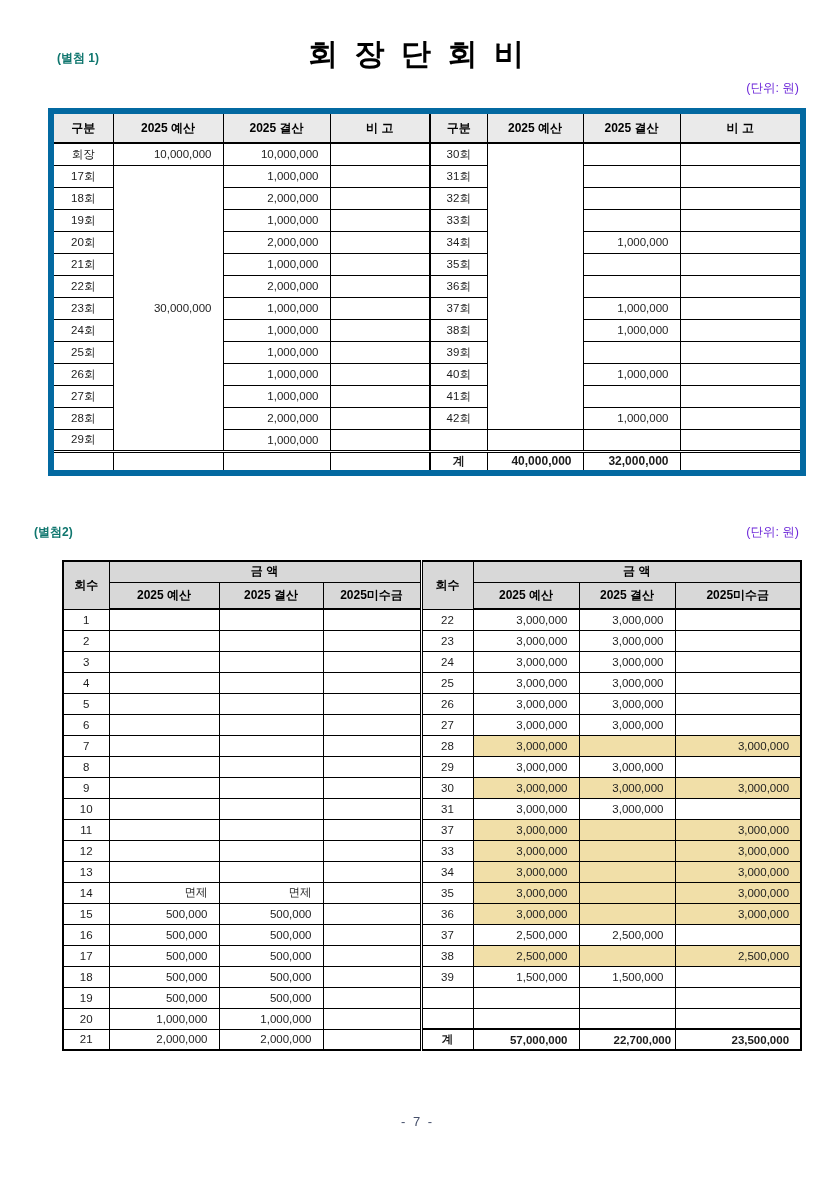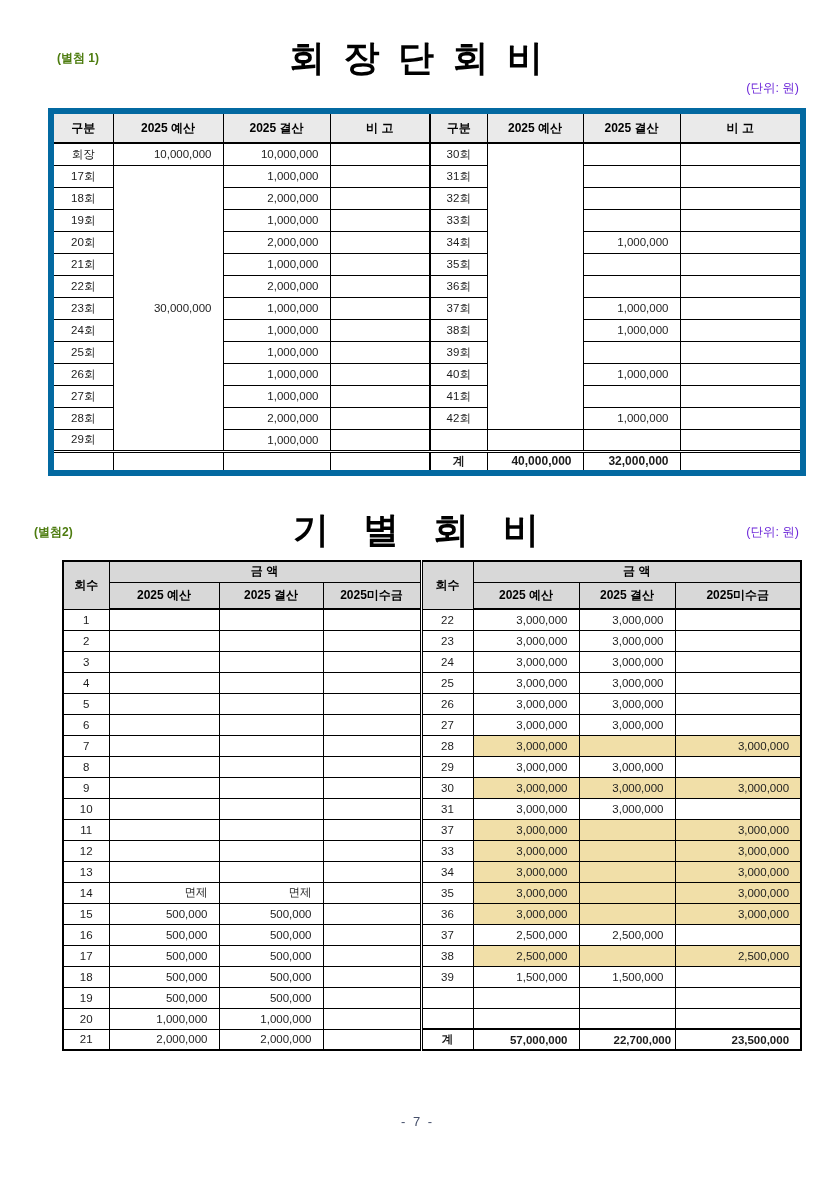--- a/index.html
+++ b/index.html
@@ -1,25 +1,25 @@
 <!DOCTYPE html>
 <html style="--hl: #f1dfa8; --h1: #eaeaea; --h2: #d8d8d8;"><head>
 <meta charset="utf-8">
 <style>
   * { margin:0; padding:0; box-sizing:border-box; }
   html,body { background:#fff; }
   body { width:835px; height:1181px; font-family:"Liberation Sans","DejaVu Sans",sans-serif; }
   .page { position:relative; width:835px; height:1181px; background:#fff; overflow:hidden; }
 
-  .doc-title { font-family:"DejaVu Serif","Liberation Serif",serif; font-size:36px;
+  .doc-title { font-family:"DejaVu Serif","Liberation Serif",serif; font-size:30px;
                font-weight:bold; color:#000; letter-spacing:3px; white-space:pre; }
   .trow { position:absolute; left:0; width:100%; text-align:center; }
   #title1 { top:34px; }
   #title2 { top:506px; }
-  .attach { position:absolute; font-size:12px; font-weight:bold; color:#4d7c0f; }
+  .attach { position:absolute; font-size:12px; font-weight:bold; color:#0f766e; }
   #attach1 { left:57px; top:50px; }
   #attach2 { left:34px; top:524px; }
   .unit { position:absolute; font-size:12.5px; font-weight:normal; color:#6d28d9; }
   #unit1 { right:36px; top:80px; }
   #unit2 { right:36px; top:524px; }
 
   table { border-collapse:collapse; table-layout:fixed; position:absolute; background:#fff; }
   th, td { border:1px solid #000; overflow:hidden; white-space:nowrap; }
   th { font-size:12px; font-weight:bold; text-align:center; color:#000; padding:0 2px; }
   td { font-size:11.5px; text-align:right; padding:0 11px; color:#1c1c1c; }
@@ -201,23 +201,20 @@
           <td></td>
           <td></td>
           <td class="ac b mid">계</td>
           <td class="b">40,000,000</td>
           <td class="b">32,000,000</td>
           <td></td>
         </tr>
       </tbody>
     </table>
 
-  <div class="trow" id="title2">
-    <span class="doc-title">기  별  회  비</span>
-  </div>
   <span class="attach" id="attach2">(별첨2)</span>
   <span class="unit" id="unit2">(단위: 원)</span>
 
   <table id="t2">
       <colgroup>
         <col style="width: 46px;">
         <col style="width: 110px;">
         <col style="width: 104px;">
         <col style="width: 98px;">
         <col style="width: 52px;">

